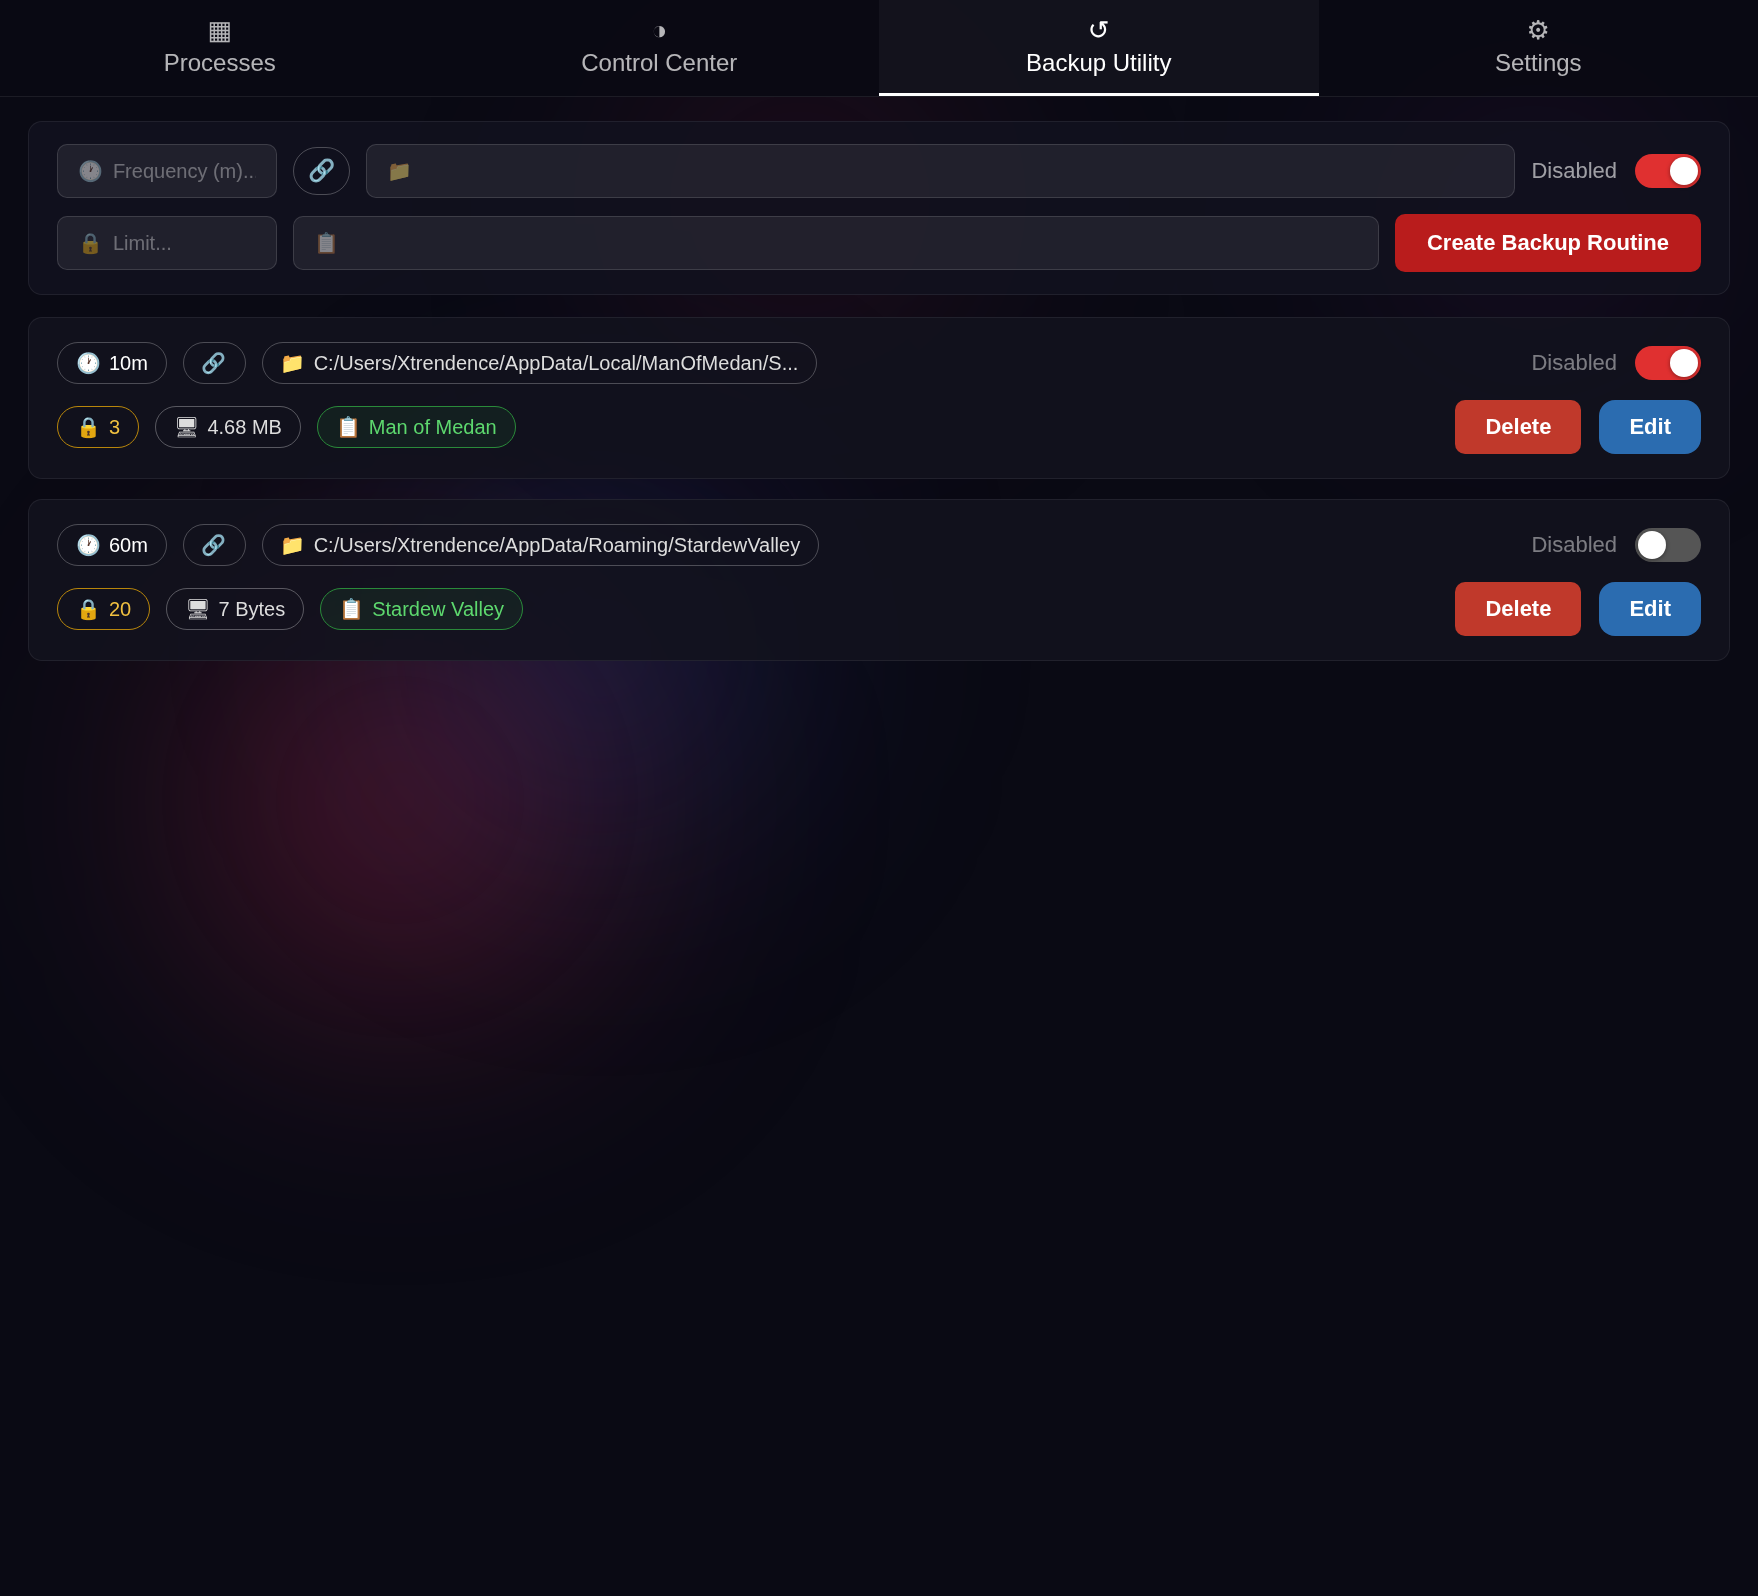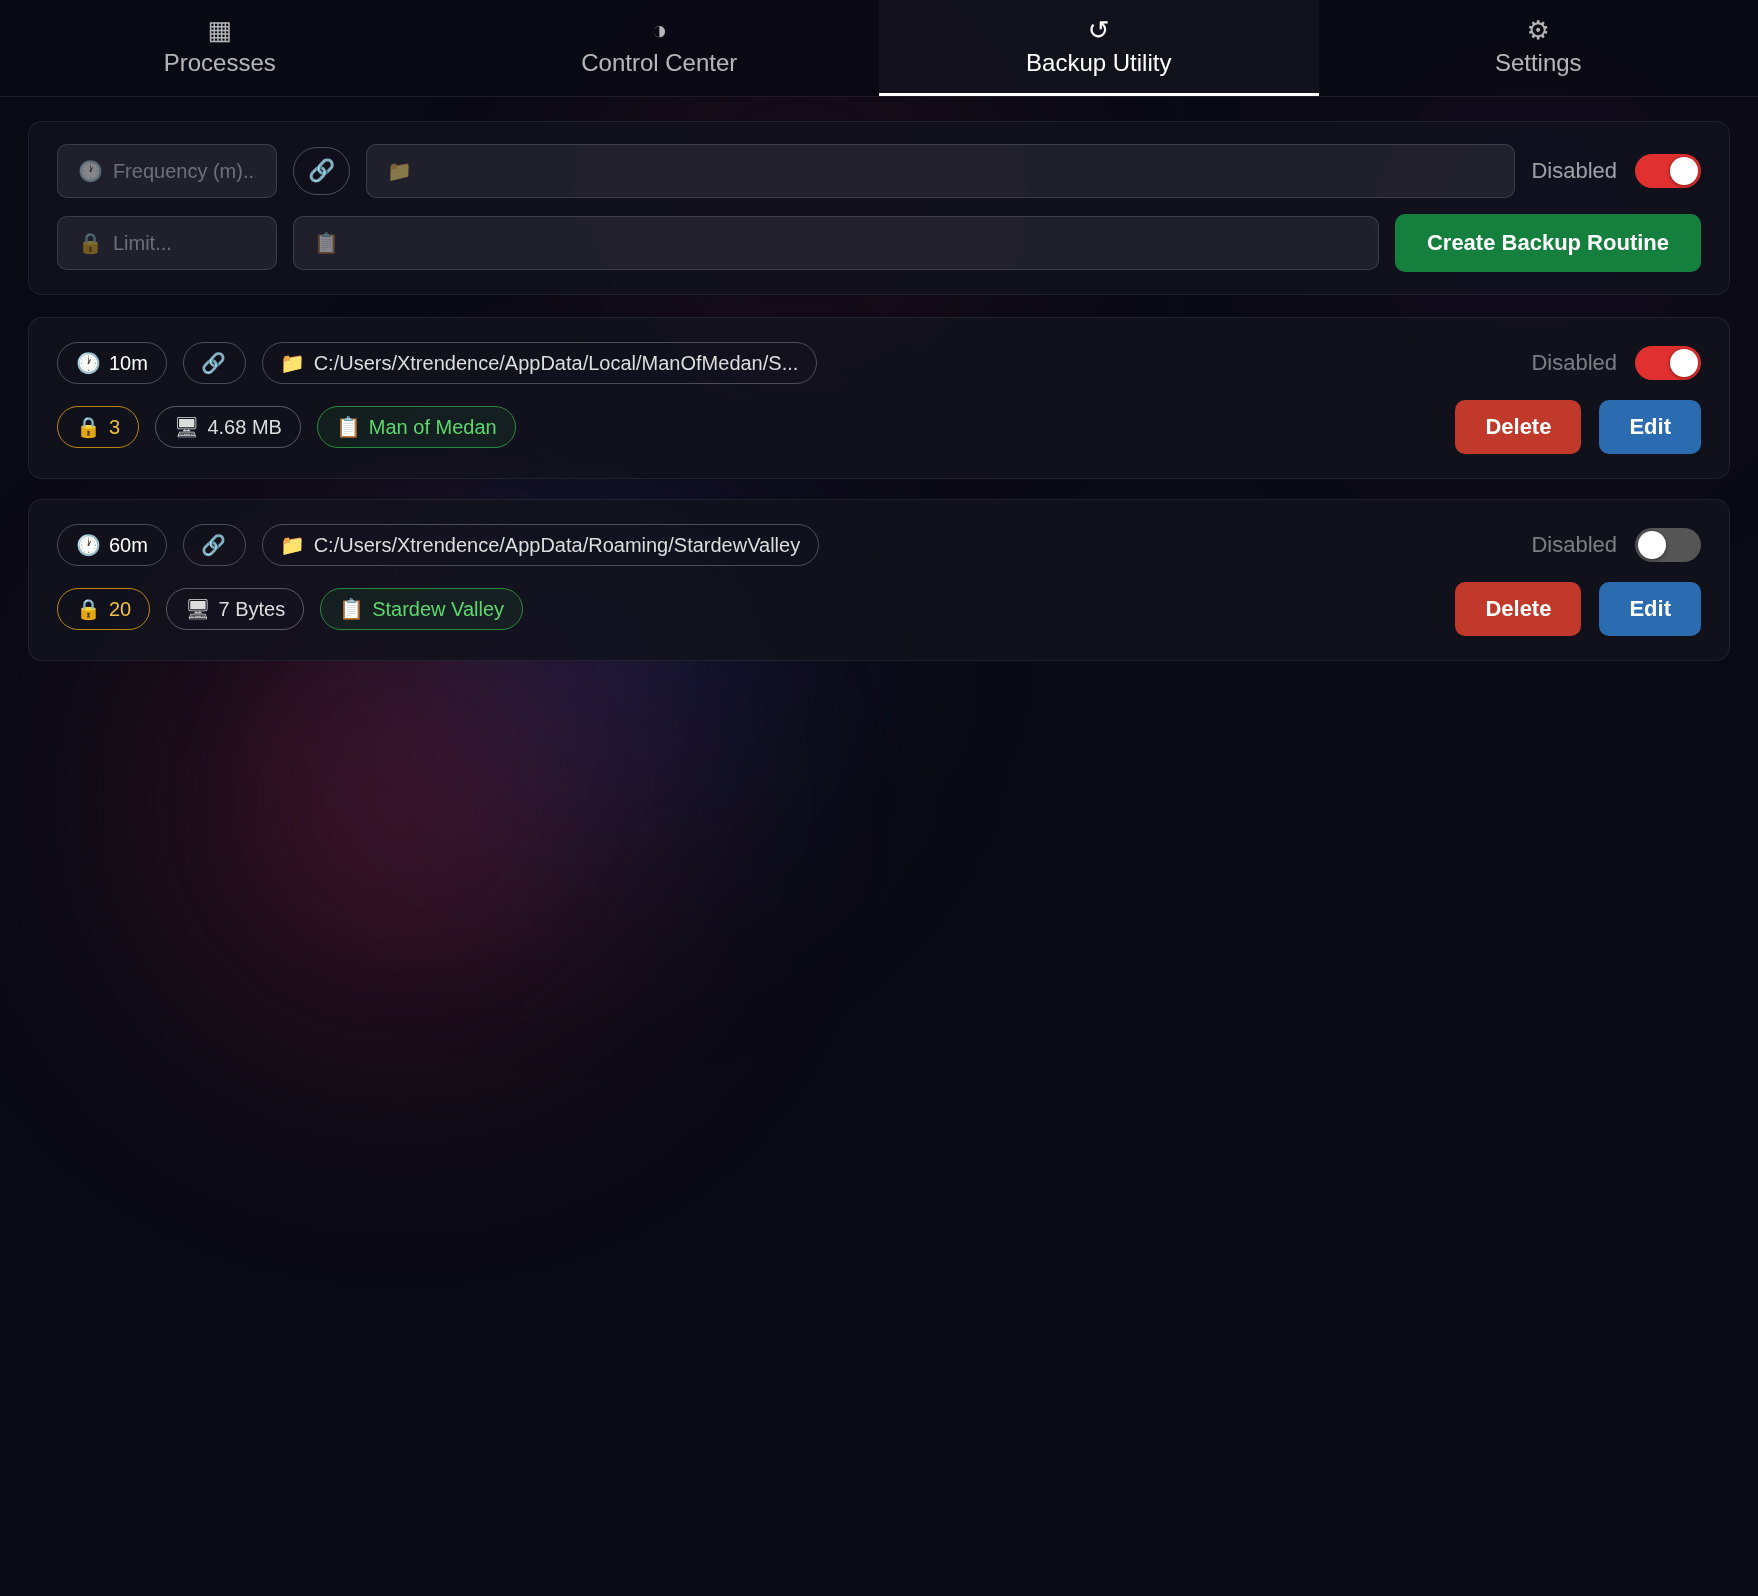--- a/index.html
+++ b/index.html
@@ -187,21 +187,21 @@
     }
     .toggle-track.on .toggle-knob {
       left: 35px;
     }
     .toggle-track.off .toggle-knob {
       left: 3px;
     }
 
     
     .btn-create {
-      background: #15803d;
+      background: #b91c1c;
       color: #fff;
       border: none;
       border-radius: 10px;
       padding: 16px 32px;
       font-size: 22px;
       font-weight: 600;
       cursor: pointer;
       white-space: nowrap;
     }
 
@@ -293,21 +293,21 @@
       padding: 14px 30px;
       font-size: 22px;
       font-weight: 600;
       cursor: pointer;
     }
 
     .btn-edit {
       background: #2b6cb0;
       color: #fff;
       border: none;
-      border-radius: 10px;
+      border-radius: 16px;
       padding: 14px 30px;
       font-size: 22px;
       font-weight: 600;
       cursor: pointer;
     }
 
     .routine-disabled-label {
       color: rgba(255,255,255,0.45);
       font-size: 22px;
       font-weight: 400;

